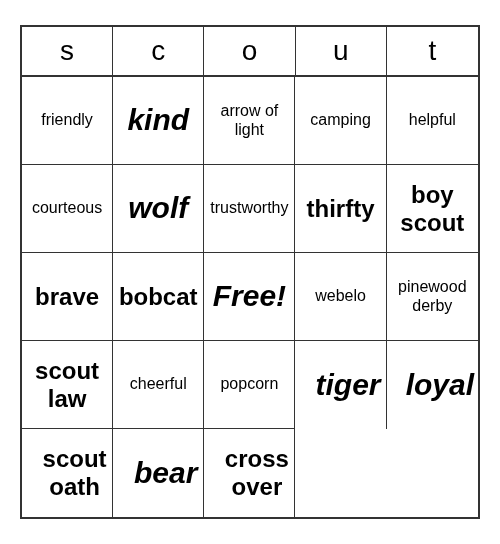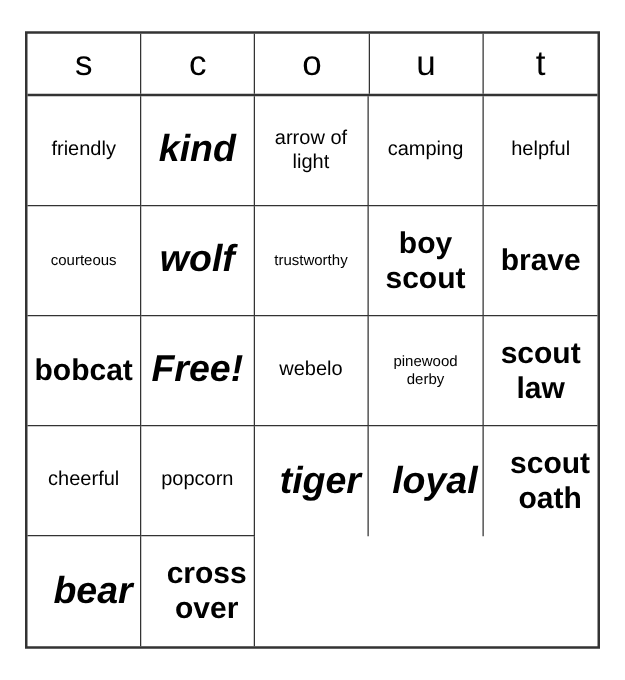--- a/index.html
+++ b/index.html
@@ -72,21 +72,21 @@
     .bingo-cell:nth-last-child(-n+5) {
       border-bottom: none;
       padding-left: 19px;
     }
 
     .bingo-cell span {
       display: block;
     }
 
     .size-small {
-      font-size: 12px;
+      font-size: 16px;
     }
 
     .size-medium {
       font-size: 16px;
     }
 
     .size-large {
       font-size: 24px;
       font-weight: bold;
     }
@@ -127,20 +127,23 @@
       <div class="bingo-cell">
         <span class="size-small">courteous</span>
       </div>
       <div class="bingo-cell">
         <span class="size-xlarge">wolf</span>
       </div>
       <div class="bingo-cell">
         <span class="size-small">trustworthy</span>
       </div>
       <div class="bingo-cell">
+        <span class="size-large">thirfty</span>
+      </div>
+      <div class="bingo-cell">
         <span class="size-large">boy scout</span>
       </div>
       <div class="bingo-cell">
         <span class="size-large">brave</span>
       </div>
       <div class="bingo-cell">
         <span class="size-large">bobcat</span>
       </div>
       <div class="bingo-cell">
         <span class="size-xlarge">Free!</span>

